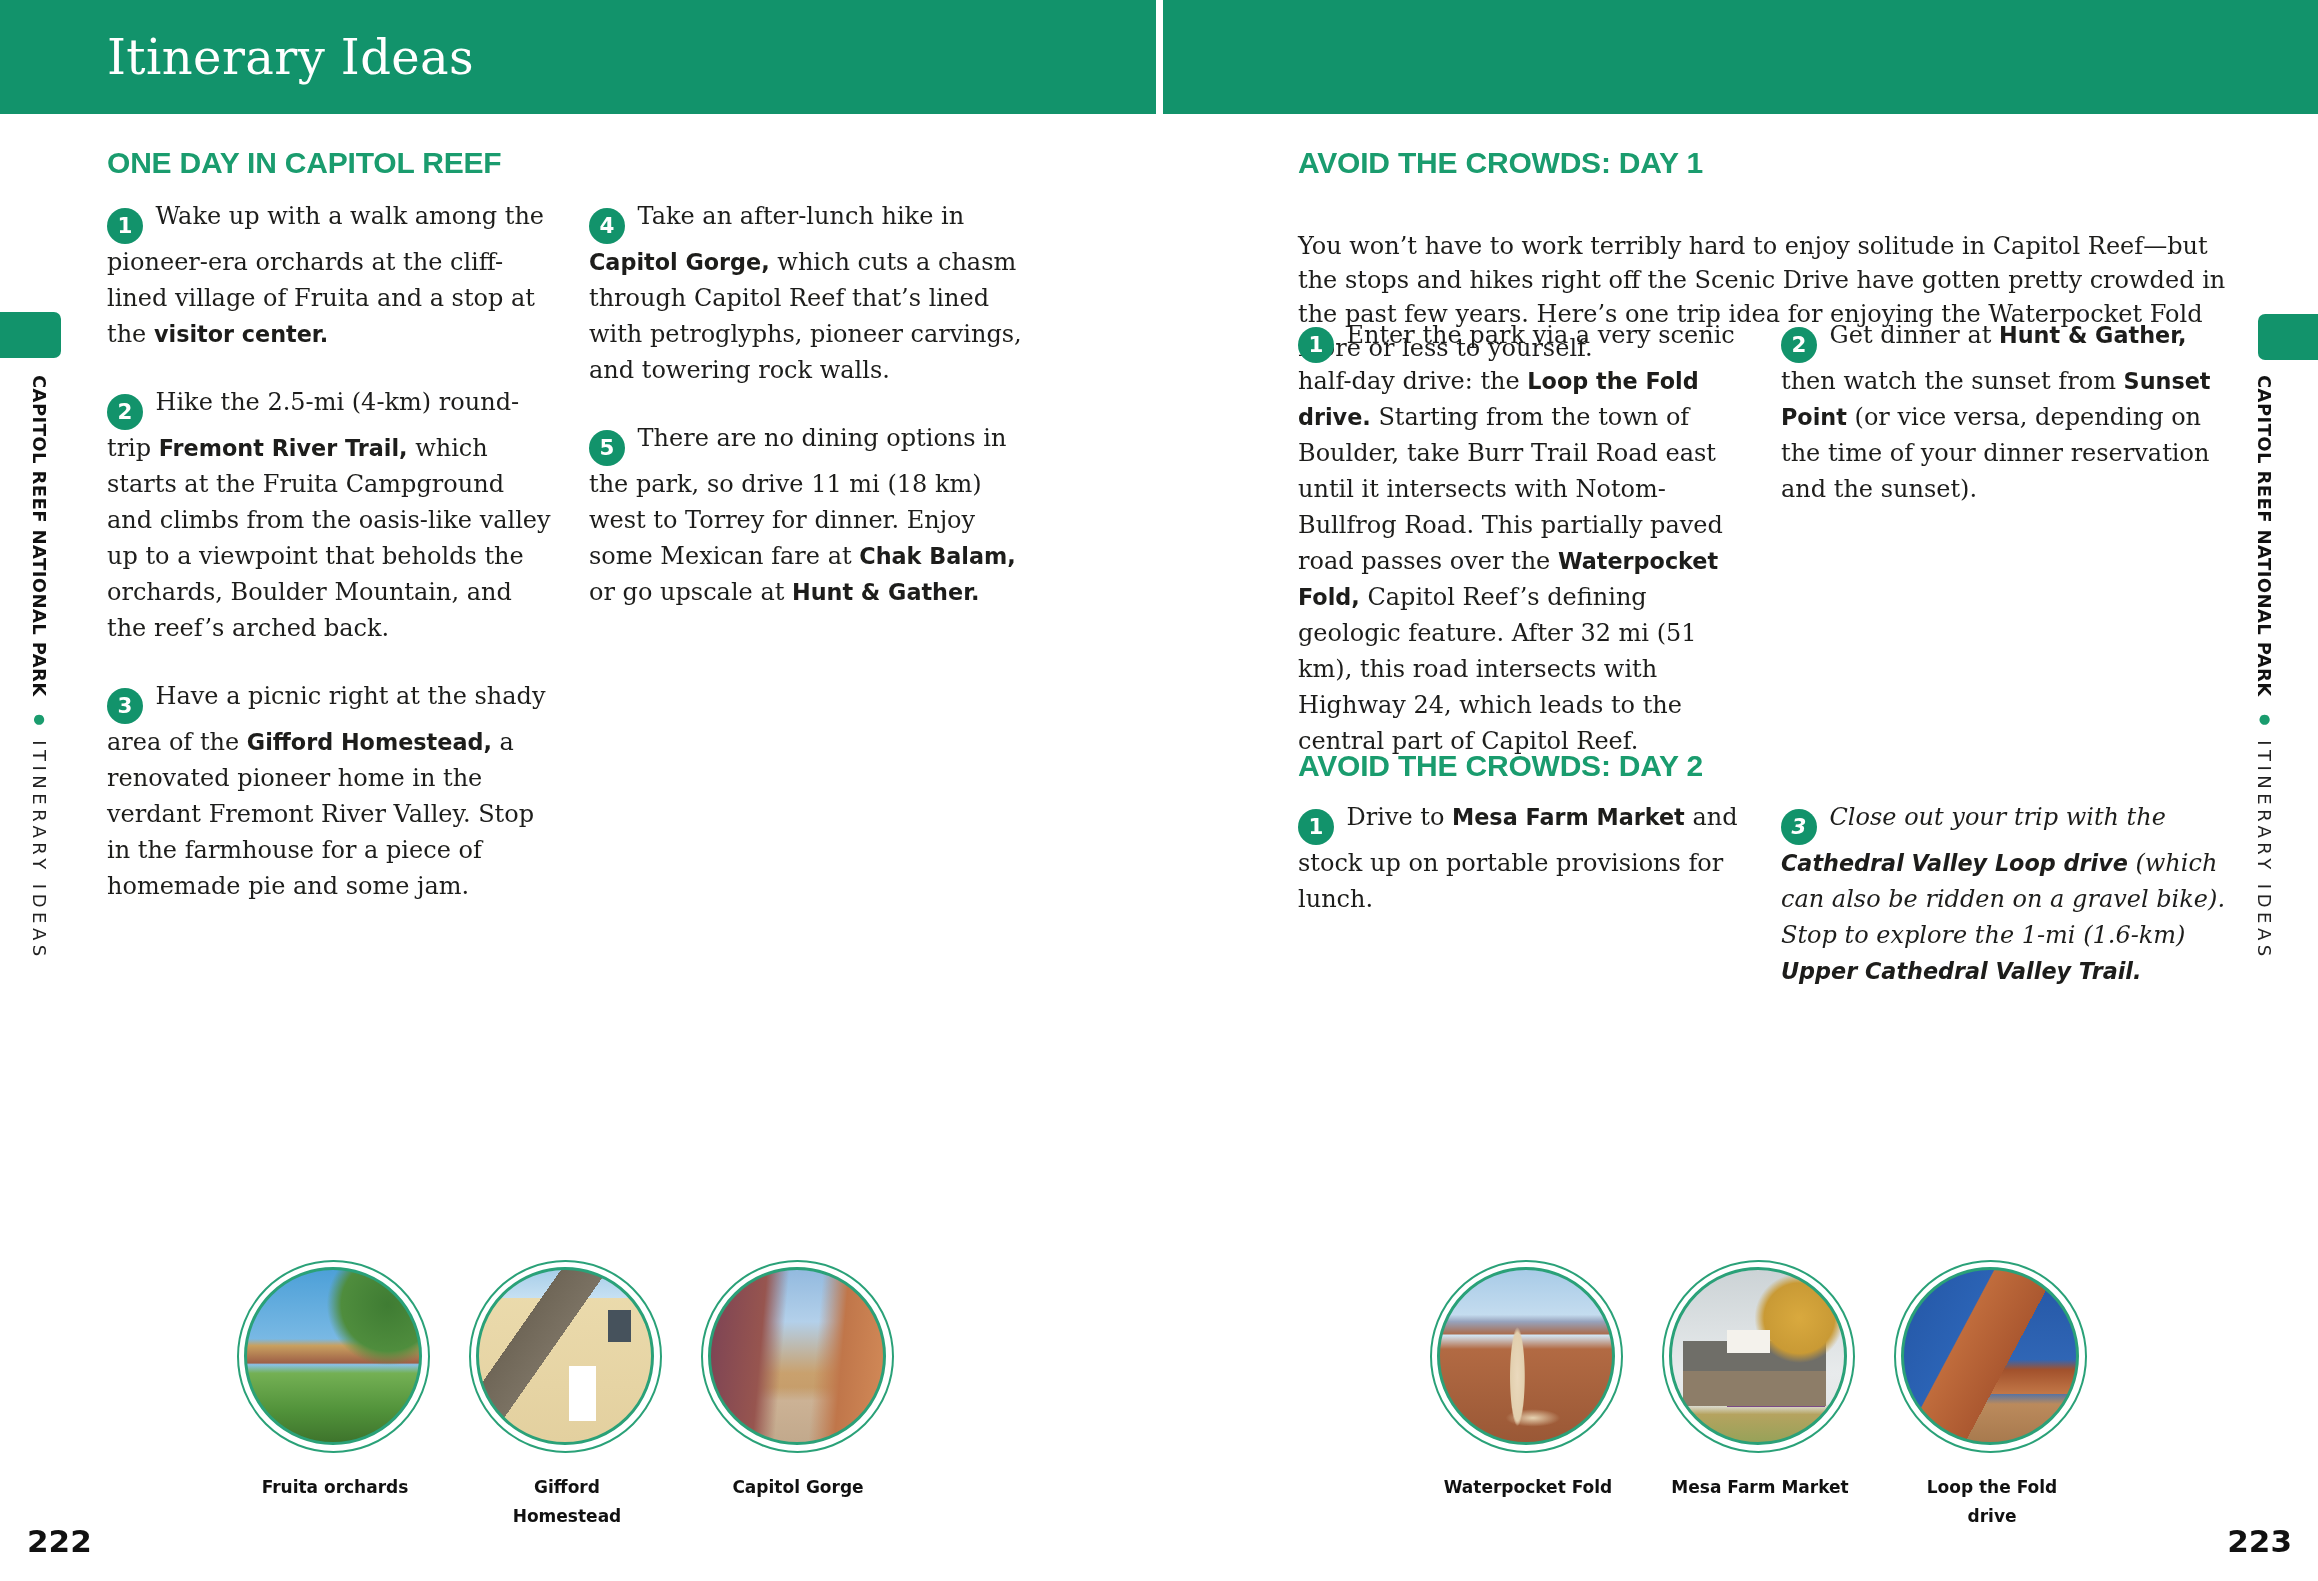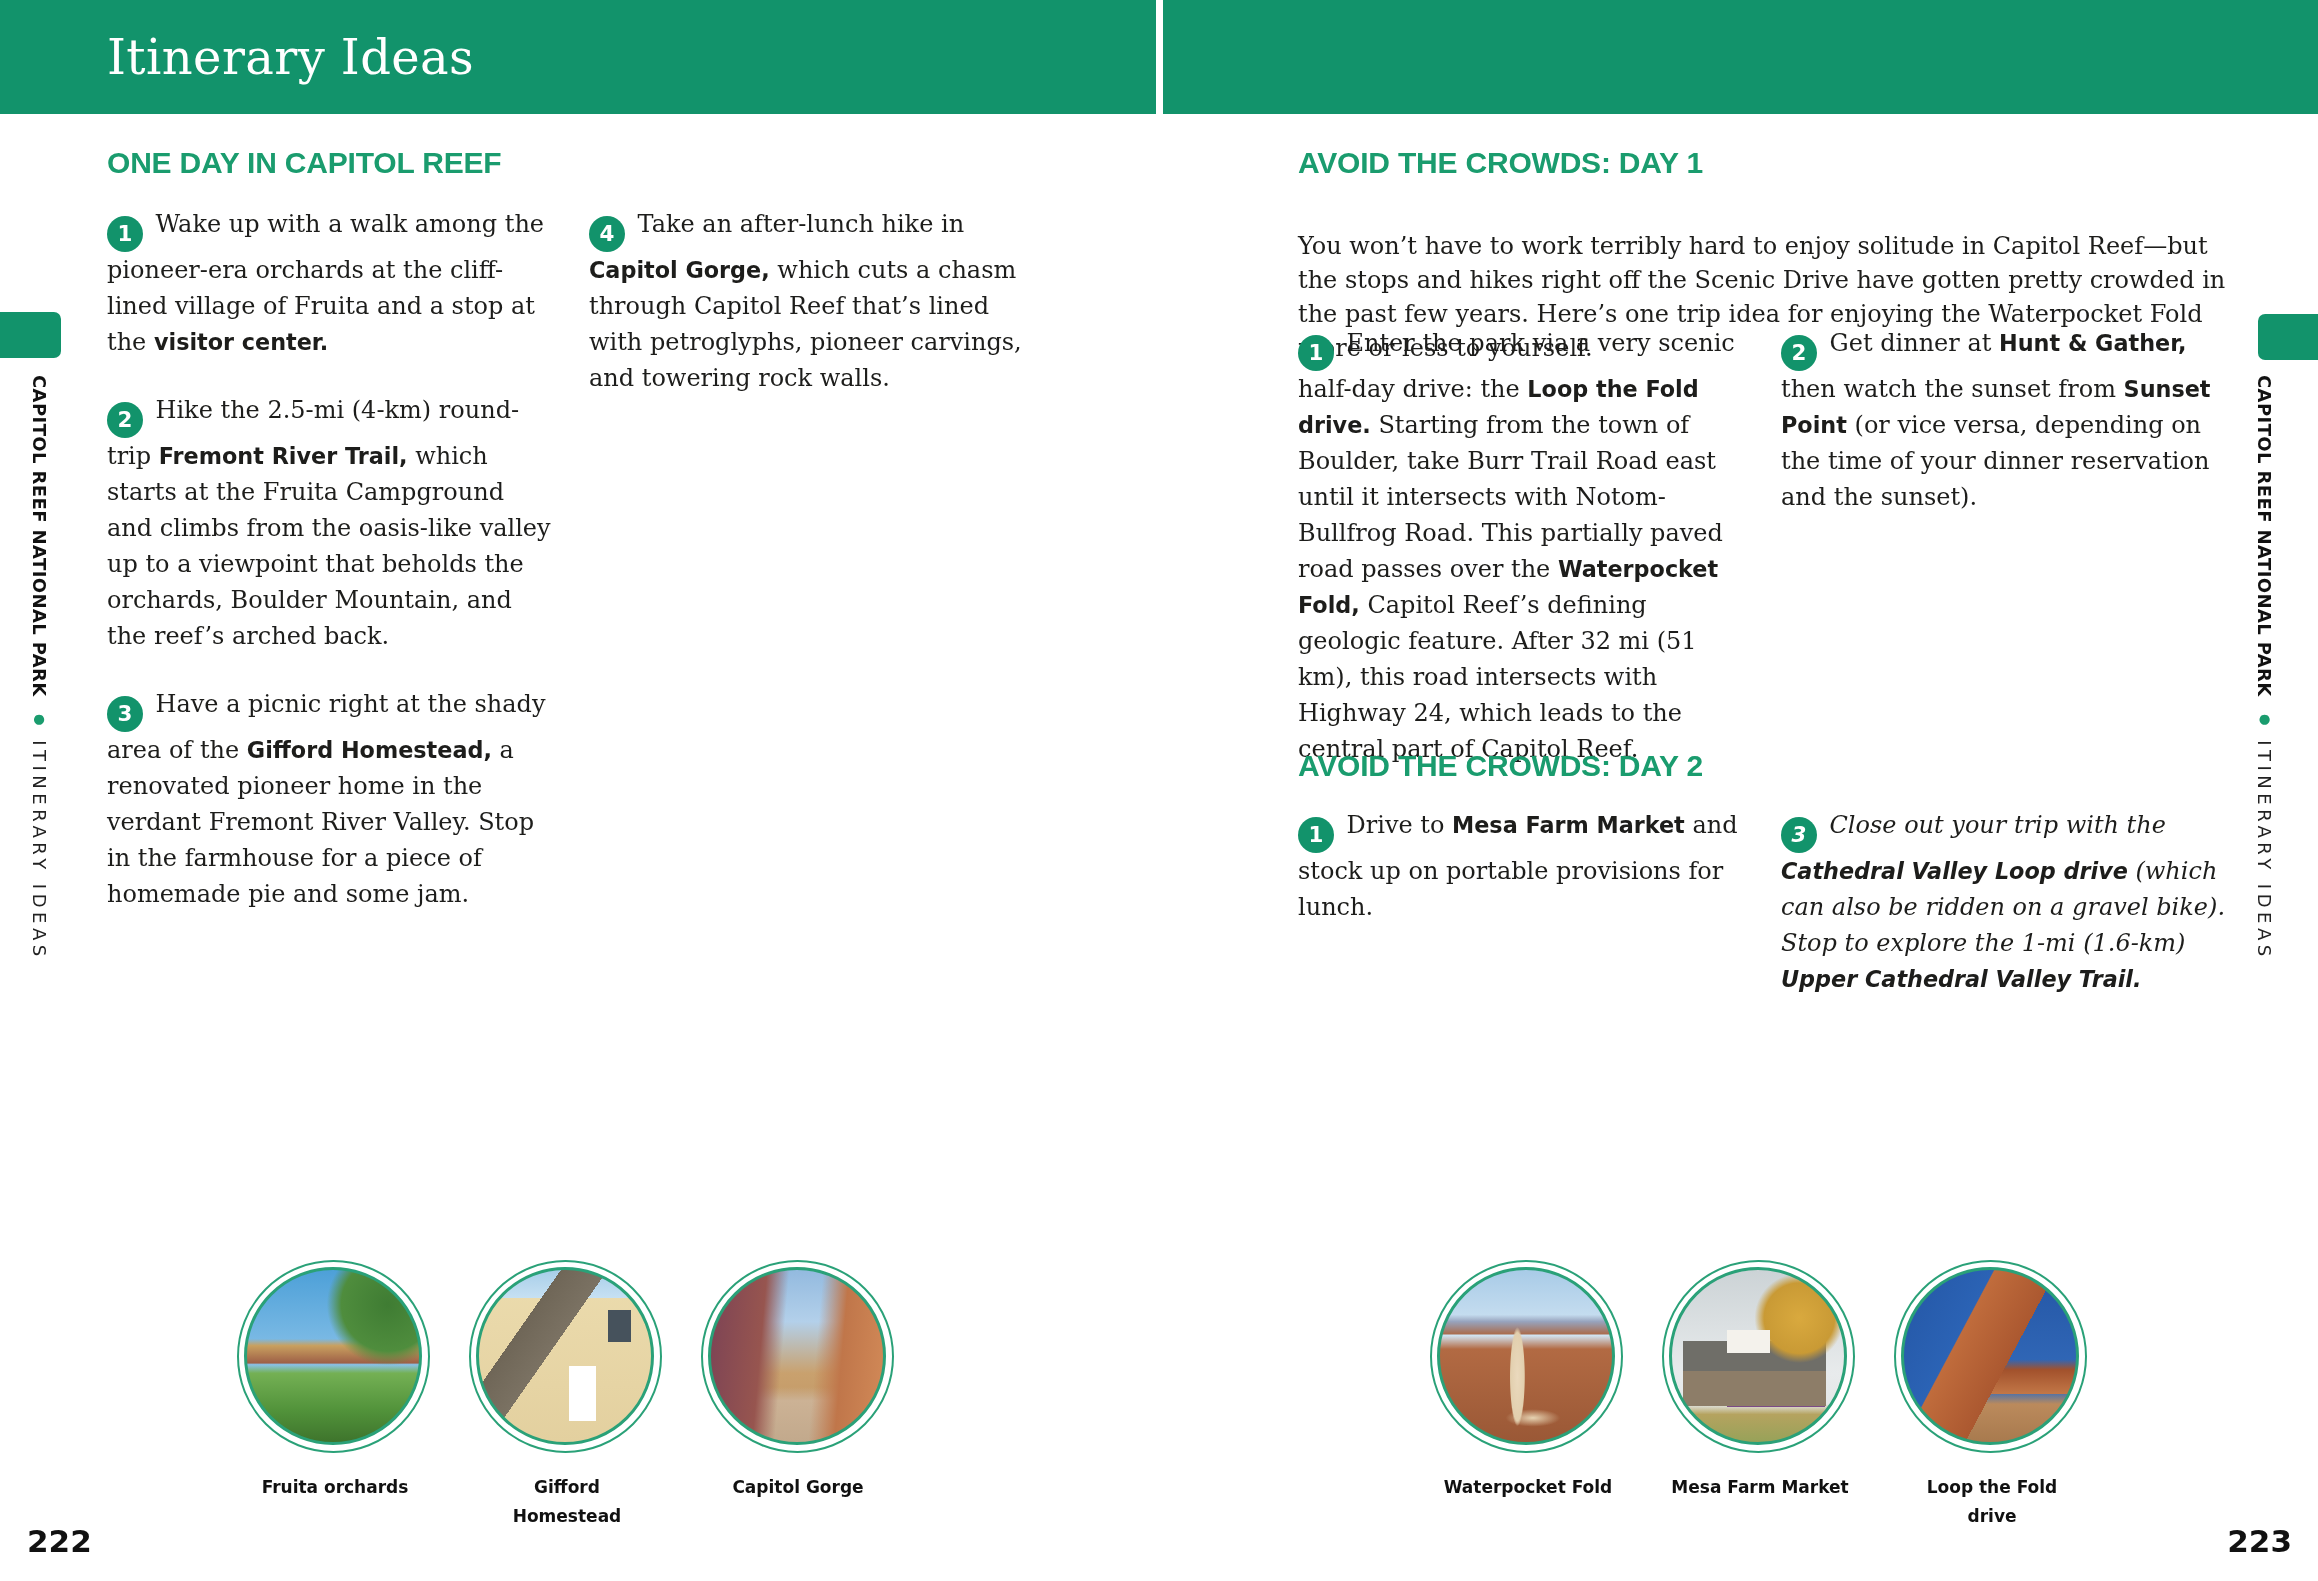--- a/index.html
+++ b/index.html
@@ -28,21 +28,21 @@
   .h-day1{left:1298px;top:146px;}
   .h-day2{left:1298px;top:749px;}
   .col{position:absolute;font-size:24px;line-height:36px;}
   .col-l1{left:107px;top:198px;width:446px;}
   .col-l2{left:589px;top:198px;width:446px;}
   .intro{position:absolute;left:1298px;top:205px;width:935px;font-size:24px;line-height:34px;}
   .col-r1a{left:1298px;top:317px;width:451px;}
   .col-r1b{left:1781px;top:317px;width:451px;}
   .col-r2a{left:1298px;top:799px;width:451px;}
   .col-r2b{left:1781px;top:799px;width:451px;font-style:italic;}
-  .item{margin:8px 0 32px 0;}
+  .item{margin:0 0 32px 0;}
   .badge{
     display:inline-block;width:36px;height:36px;border-radius:50%;background:var(--green);
     color:#fff;font-family:"DejaVu Sans",sans-serif;font-weight:700;font-size:21.4px;
     line-height:36px;text-align:center;margin-right:12.5px;vertical-align:-9px;
   }
   .b{font-family:"DejaVu Sans",sans-serif;font-weight:700;font-size:0.93em;}
   .tab{position:absolute;background:var(--green);}
   .tab-left{left:0;top:312px;width:61px;height:46px;border-radius:0 7.1px 7.1px 0;}
   .tab-right{left:2258px;top:314px;width:61px;height:46px;border-radius:7.1px 0 0 7.1px;}
   .spine{
@@ -138,20 +138,23 @@
     </div>
     <div class="item">
       <span class="badge">3</span><span><span>Have a picnic right at the shady area of the </span><span class="b">Gifford Homestead,</span><span> a renovated pioneer home in the verdant Fremont River Valley. Stop in the farmhouse for a piece of homemade pie and some jam.</span></span>
     </div>
   </div>
 
   <div class="col col-l2">
     <div class="item">
       <span class="badge">4</span><span><span>Take an after-lunch hike in </span><span class="b">Capitol Gorge,</span><span> which cuts a chasm through Capitol Reef that’s lined with petroglyphs, pioneer carvings, and towering rock walls.</span></span>
     </div>
+    <div class="item">
+      <span class="badge">5</span><span><span>There are no dining options in the park, so drive 11 mi (18 km) west to Torrey for dinner. Enjoy some Mexican fare at </span><span class="b">Chak Balam,</span><span> or go upscale at </span><span class="b">Hunt &amp; Gather.</span></span>
+    </div>
   </div>
 
   <h2 class="section-heading h-day1">AVOID THE CROWDS: DAY 1</h2>
   <p class="intro">You won’t have to work terribly hard to enjoy solitude in Capitol Reef—but the stops and hikes right off the Scenic Drive have gotten pretty crowded in the past few years. Here’s one trip idea for enjoying the Waterpocket Fold more or less to yourself.</p>
 
   <div class="col col-r1a">
     <div class="item">
       <span class="badge">1</span><span><span>Enter the park via a very scenic half-day drive: the </span><span class="b">Loop the Fold drive.</span><span> Starting from the town of Boulder, take Burr Trail Road east until it intersects with Notom-Bullfrog Road. This partially paved road passes over the </span><span class="b">Waterpocket Fold,</span><span> Capitol Reef’s defining geologic feature. After 32 mi (51 km), this road intersects with Highway 24, which leads to the central part of Capitol Reef.</span></span>
     </div>
   </div>

